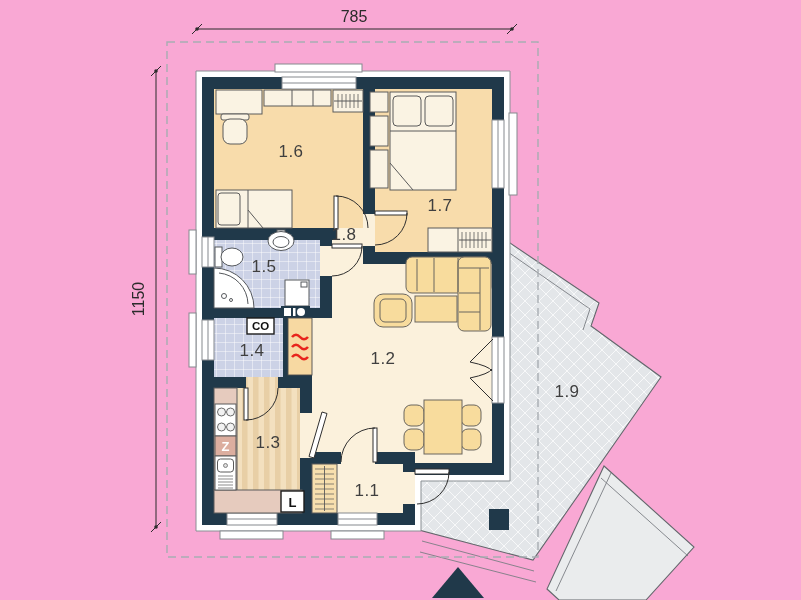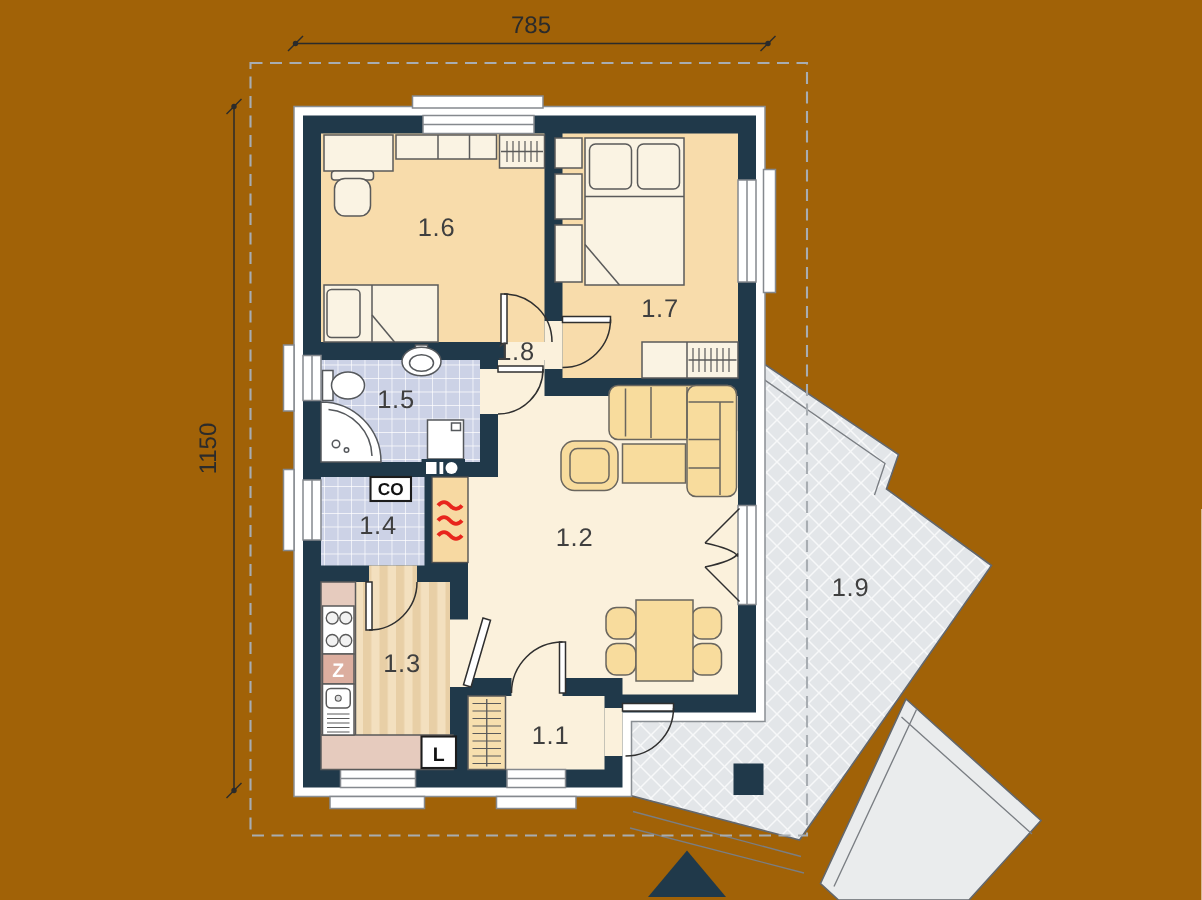--- a/index.html
+++ b/index.html
@@ -1,17 +1,17 @@
 <!DOCTYPE html>
 <html style="--wall: #20394a; --bedroom_floor: #f8dcab; --living_floor: #fbf1dc; --tile_floor: #ccd2e6; --kitchen_floor: #f3e0bf; --kitchen_stripe: #e8cfa6; --counter: #e6cbbe; --sink_block: #dcae9f; --furniture: #faf3e3; --upholstery: #f8dc9d; --terrace: #e3e6e9; --terrace_lower: #eaeced; --fireplace_red: #e8251c;"><head>
 <meta charset="utf-8">
 <style>
   html,body{margin:0;padding:0;background:#ffffff;}
   body{font-family:"Liberation Sans","DejaVu Sans",sans-serif;}
-  #stage{width:801px;height:600px;position:relative;background:#a16207;overflow:hidden;}
+  #stage{width:801px;height:600px;position:relative;background:#f9a8d4;overflow:hidden;}
   svg{display:block;}
   text{font-family:"Liberation Sans","DejaVu Sans",sans-serif;}
   .room-label{font-size:17px;fill:#3f3f3f;letter-spacing:.5px;}
   .dim-label{font-size:16px;fill:#2b2b2b;}
   .marker-label{font-size:11.5px;font-weight:bold;fill:#111;}
   .marker-label-light{font-size:13px;font-weight:bold;fill:#ffffff;}
 </style>
 </head>
 <body>
 

